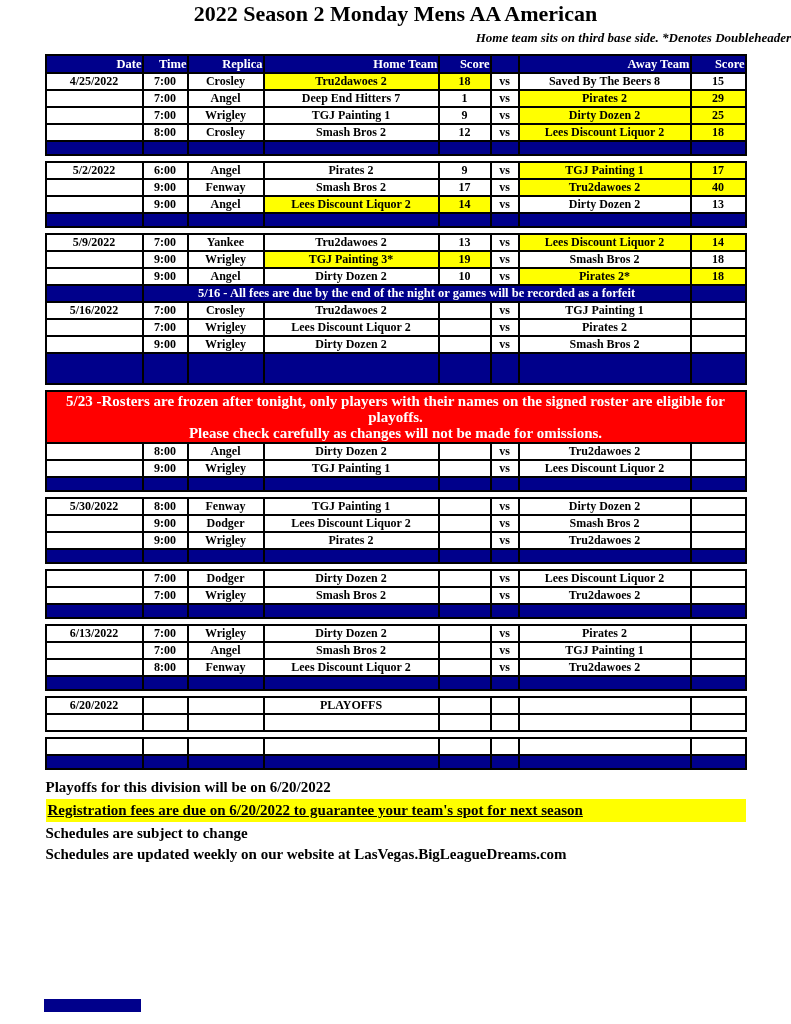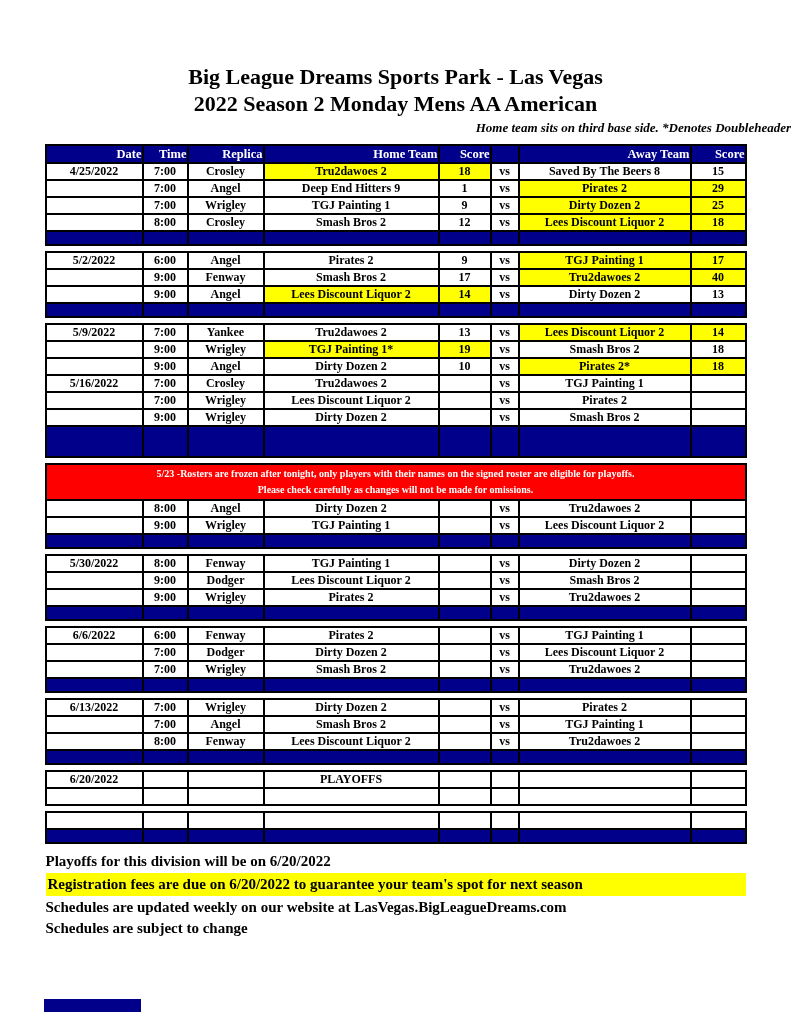--- a/index.html
+++ b/index.html
@@ -45,39 +45,38 @@
   tr.sep td { height:12px; }
   tr.sep.tall td { height:29px; }
   tr.gaprow td { border:none; height:5px; line-height:5px; background:#fff; }
   tr.msgrow td.msg { background:var(--navy,#00008B); color:#fff; font-size:12.5px; }
   tr.bannerrow td {
     background:var(--red,#FF0000);
     color:#fff;
     height:auto;
     line-height:16px;
     padding:1px 0;
-    font-size:10px;
+    font-size:15px;
     white-space:normal;
   }
   .footer { width:700px; margin:7px auto 12px auto; }
   .footer .fline { font-size:15px; font-weight:bold; line-height:21px; }
-  .footer .hl { background:var(--hl,#FFFF00); padding:1px 2px; margin:1px 0; }
+  .footer .hl { background:var(--hl,#FFFF00); padding:1px 2px; margin:1px 0;text-decoration:underline; }
   .bottom-bar {
     position:absolute;
     left:44px; top:999px;
     width:97px; height:13px;
     background:var(--navy,#00008B);
   }
 </style>
 </head>
 <body>
 
 <div class="page">
 
-  <div class="title">Big League Dreams Sports Park - Las Vegas</div>
   <div class="subtitle">2022 Season 2 Monday Mens AA American</div>
   <div class="note">Home team sits on third base side.  *Denotes Doubleheader</div>
 
   <table class="sched">
     <colgroup>
       <col style="width:97px">
         <col style="width:45px">
         <col style="width:76px">
         <col style="width:175px">
       <col style="width:52px">
@@ -105,21 +104,21 @@
           <td class="team win">Tru2dawoes 2</td>
           <td class="score win">18</td>
           <td class="vs">vs</td>
           <td class="team">Saved By The Beers 8</td>
           <td class="score">15</td>
         </tr>
         <tr>
           <td class="date"></td>
           <td class="time">7:00</td>
           <td class="replica">Angel</td>
-          <td class="team">Deep End Hitters 9</td>
+          <td class="team">Deep End Hitters 7</td>
           <td class="score">1</td>
           <td class="vs">vs</td>
           <td class="team win">Pirates 2</td>
           <td class="score win">29</td>
         </tr>
         <tr>
           <td class="date"></td>
           <td class="time">7:00</td>
           <td class="replica">Wrigley</td>
           <td class="team">TGJ Painting 1</td>
@@ -201,35 +200,40 @@
           <td class="team">Tru2dawoes 2</td>
           <td class="score">13</td>
           <td class="vs">vs</td>
           <td class="team win">Lees Discount Liquor 2</td>
           <td class="score win">14</td>
         </tr>
         <tr>
           <td class="date"></td>
           <td class="time">9:00</td>
           <td class="replica">Wrigley</td>
-          <td class="team win">TGJ Painting 1*</td>
+          <td class="team win">TGJ Painting 3*</td>
           <td class="score win">19</td>
           <td class="vs">vs</td>
           <td class="team">Smash Bros 2</td>
           <td class="score">18</td>
         </tr>
         <tr>
           <td class="date"></td>
           <td class="time">9:00</td>
           <td class="replica">Angel</td>
           <td class="team">Dirty Dozen 2</td>
           <td class="score">10</td>
           <td class="vs">vs</td>
           <td class="team win">Pirates 2*</td>
           <td class="score win">18</td>
+        </tr>
+        <tr class="msgrow">
+          <td class="blue"></td>
+          <td class="blue msg" colspan="6">5/16 - All fees are due by the end of the night or games will be recorded as a forfeit</td>
+          <td class="blue"></td>
         </tr>
         <tr>
           <td class="date">5/16/2022</td>
           <td class="time">7:00</td>
           <td class="replica">Crosley</td>
           <td class="team">Tru2dawoes 2</td>
           <td class="score"></td>
           <td class="vs">vs</td>
           <td class="team">TGJ Painting 1</td>
           <td class="score"></td>
@@ -343,30 +347,20 @@
           <td class="blue"></td>
           <td class="blue"></td>
           <td class="blue"></td>
           <td class="blue"></td>
           <td class="blue"></td>
         </tr>
         <tr class="gaprow">
           <td colspan="8"></td>
         </tr>
         <tr>
-          <td class="date">6/6/2022</td>
-          <td class="time">6:00</td>
-          <td class="replica">Fenway</td>
-          <td class="team">Pirates 2</td>
-          <td class="score"></td>
-          <td class="vs">vs</td>
-          <td class="team">TGJ Painting 1</td>
-          <td class="score"></td>
-        </tr>
-        <tr>
           <td class="date"></td>
           <td class="time">7:00</td>
           <td class="replica">Dodger</td>
           <td class="team">Dirty Dozen 2</td>
           <td class="score"></td>
           <td class="vs">vs</td>
           <td class="team">Lees Discount Liquor 2</td>
           <td class="score"></td>
         </tr>
         <tr>
@@ -477,19 +471,19 @@
           <td class="blue"></td>
           <td class="blue"></td>
           <td class="blue"></td>
         </tr>
       </tbody>
   </table>
 
   <div class="footer">
     <div class="fline">Playoffs for this division will be on 6/20/2022</div>
     <div class="fline hl">Registration fees are due on 6/20/2022 to guarantee your team's spot for next season</div>
+    <div class="fline">Schedules are subject to change</div>
     <div class="fline">Schedules are updated weekly on our website at LasVegas.BigLeagueDreams.com</div>
-    <div class="fline">Schedules are subject to change</div>
   </div>
 
   <div class="bottom-bar"></div>
 
 </div>
 
 </body></html>

